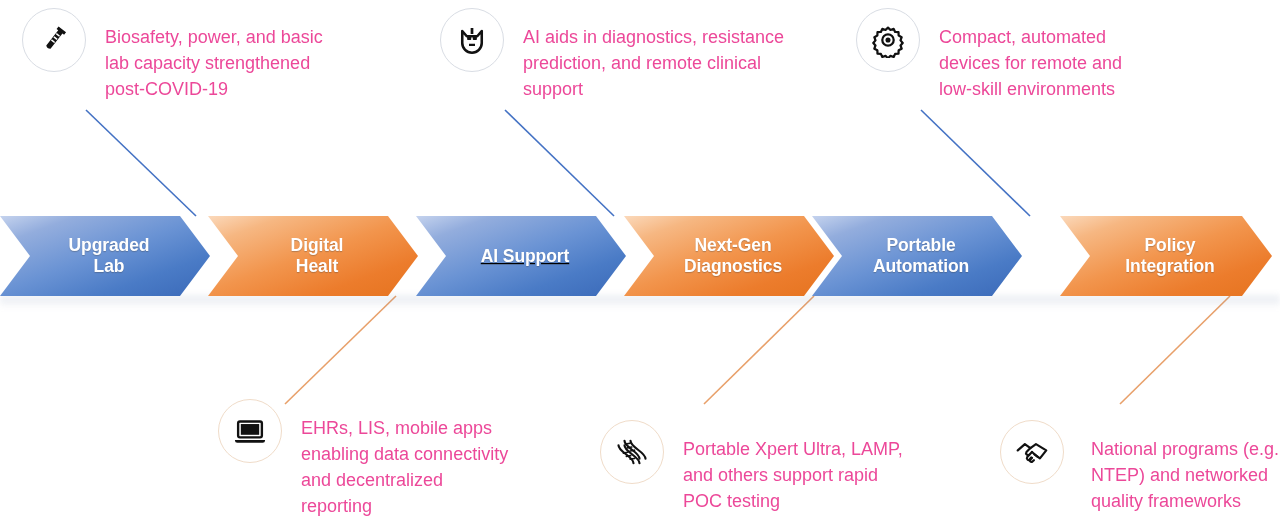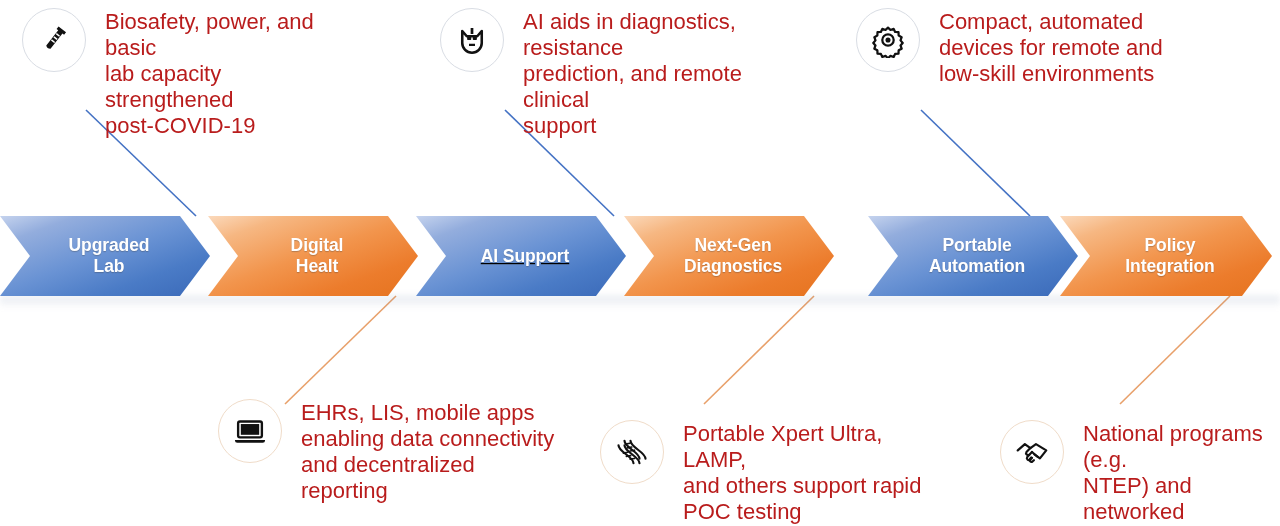--- a/index.html
+++ b/index.html
@@ -90,26 +90,26 @@
     display: flex;
     align-items: center;
     justify-content: center;
     box-sizing: border-box;
   }
   .icon-circle.ring-blue  { border: 1.4px solid #d9dde4; }
   .icon-circle.ring-orange{ border: 1.4px solid #f0dcc9; }
   .icon-circle svg { display: block; }
 
   .callout-text {
-    color: #b91c1c;
-    font-size: 22px;
+    color: #ec4899;
+    font-size: 18px;
     line-height: 26px;
     white-space: pre-line;
     margin-left: 19px;
-    margin-top: 1px;
+    margin-top: 16px;
   }
 </style>
 </head>
 <body>
 
 <div id="canvas">
 
   <svg id="connectors" viewBox="0 0 1280 526" width="1280" height="526">
 
     <line x1="86" y1="110" x2="196" y2="216" stroke="#4472c4" stroke-width="1.6"></line>
@@ -136,21 +136,21 @@
 
     <div class="chev blue" style="left:416px; width:210px;text-decoration:underline;">
       <span class="chev-label">AI Support</span>
     </div>
 
     <div class="chev orange" style="left:624px; width:210px;">
       <span class="chev-label">Next-Gen
 Diagnostics</span>
     </div>
 
-    <div class="chev blue" style="left:868px; width:210px;">
+    <div class="chev blue" style="left:812px; width:210px;">
       <span class="chev-label">Portable
 Automation</span>
     </div>
 
     <div class="chev orange" style="left:1060px; width:212px;">
       <span class="chev-label">Policy
 Integration</span>
     </div>
   </div>
 
@@ -233,21 +233,21 @@
           <line x1="16.5" y1="29.8" x2="22.3" y2="28.8"></line>
           <line x1="21.5" y1="33.5" x2="27.3" y2="32.6"></line>
         </g>
       </svg>
     </div>
     <div class="callout-text">Portable Xpert Ultra, LAMP,
 and others support rapid
 POC testing</div>
   </div>
 
-  <div class="callout" style="left:1000px; top:420px; width:280px;">
+  <div class="callout" style="left:1000px; top:420px; width:280px;gap:8px;">
     <div class="icon-circle ring-orange">
       <svg width="38" height="38" viewBox="0 0 48 48" aria-hidden="true">
         <g fill="none" stroke="#111111" stroke-width="2.8" stroke-linejoin="round" stroke-linecap="round">
           <path d="M6 22 L15 14 L22 19 L29 14 L42 22 L34 32 L27 27"></path>
           <path d="M22 19 L17 24 a2.6 2.6 0 0 0 3.6 3.6 L24 24"></path>
           <path d="M20.6 27.6 L18 30.4 a2.5 2.5 0 0 0 3.4 3.5 L24 31.4"></path>
           <path d="M23 31 L21.4 32.8 a2.3 2.3 0 0 0 3.2 3.2 L26.4 34.4"></path>
           <path d="M24 24 L31 30"></path>
         </g>
       </svg>

